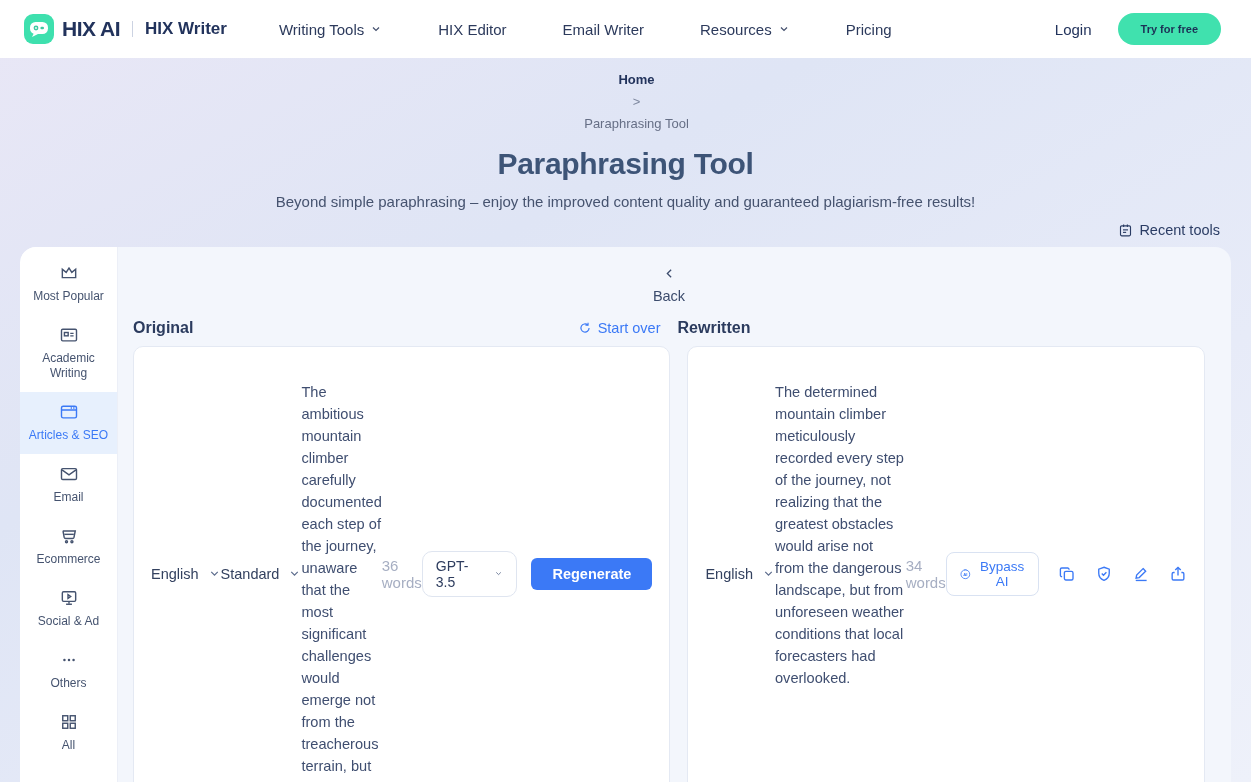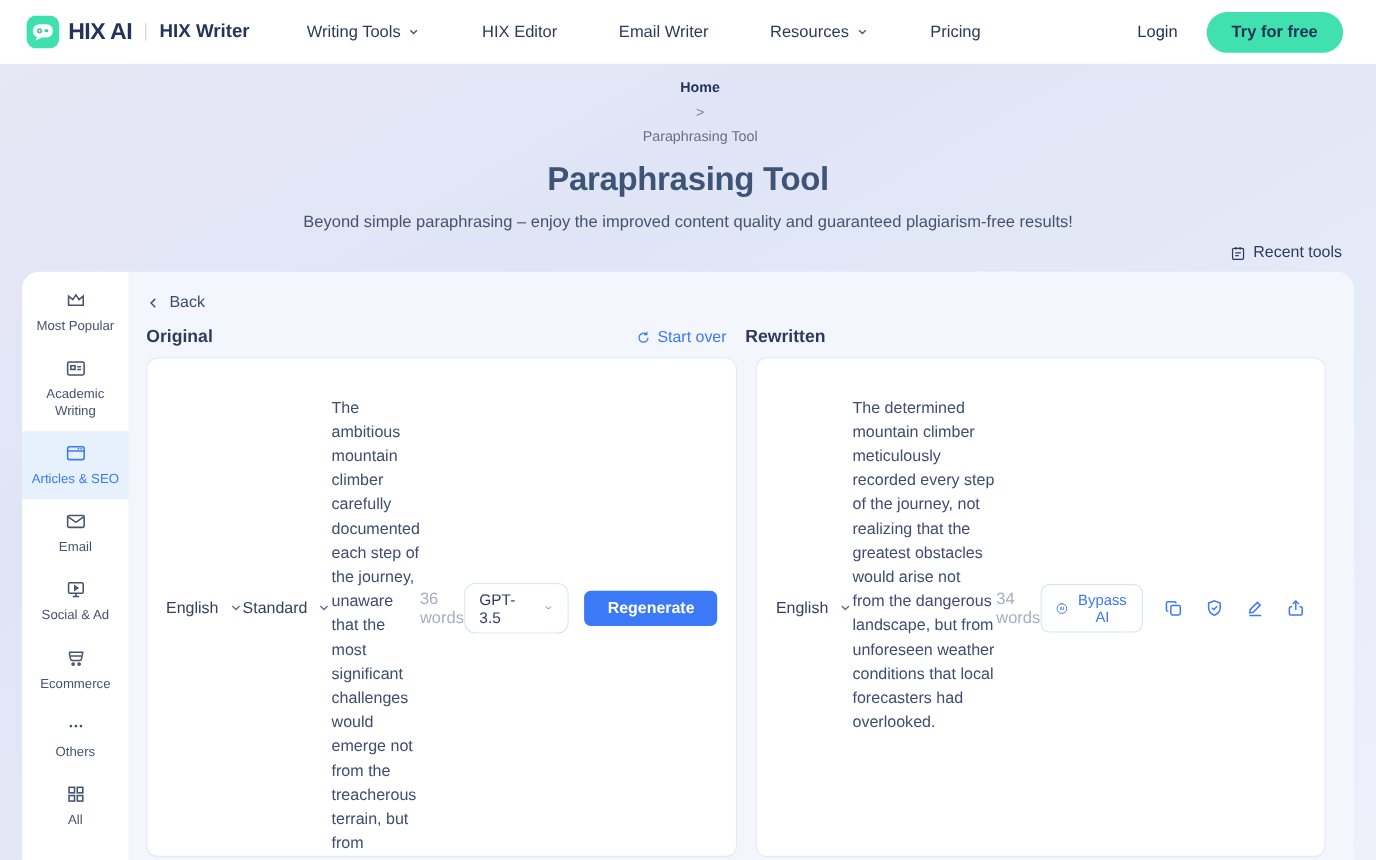--- a/index.html
+++ b/index.html
@@ -18,21 +18,21 @@
   .logo-box { width:30px; height:30px; display:block; }
   .brand-name { font-size:21px; font-weight:800; color:#22335c; letter-spacing:-0.5px; }
   .brand-divider { width:1px; height:16px; background:#ccd3e2; margin:0 12px; }
   .product-name { font-size:17px; font-weight:700; color:#22335c; }
   .nav { display:flex; align-items:center; gap:56px; margin-left:52px; }
   .nav-item { display:flex; align-items:center; gap:6px; font-size:15px; color:#2c3a5c; cursor:pointer; }
   .chev { width:12px; height:12px; stroke:#44506e; }
   .header-right { margin-left:auto; display:flex; align-items:center; gap:26px; }
   .login { font-size:15px; color:#22335c; cursor:pointer; }
   .cta-btn {
-    background:#40e1ae; color:#1c3156; font-size:15px; font-weight:700;
+    background:#40e1ae; color:#1c3156; font-size:11px; font-weight:700;
     border:none; border-radius:999px; padding:10px 23px; cursor:pointer;
   }
   
   .breadcrumb { padding:14px 0 0 22px; font-size:13px; display:flex; gap:7px; align-items:center;flex-direction:column; }
   .breadcrumb .home { font-weight:700; color:#22335c; cursor:pointer; }
   .breadcrumb .sep { color:#7d879e; }
   .breadcrumb .current { color:#666f86; }
   .page-title { text-align:center; font-size:30px; font-weight:800; color:#3d5477; margin-top:16px; letter-spacing:-0.3px; }
   .page-subtitle { text-align:center; font-size:15px; color:#46536f; margin-top:12px; }
   .recent-row { display:flex; justify-content:flex-end; padding-right:31px; margin-top:12px; }
@@ -49,21 +49,21 @@
   }
   .side-item {
     display:flex; flex-direction:column; align-items:center; text-align:center;
     padding:10px 4px 11px 4px; cursor:pointer; color:#45536f;
   }
   .side-item svg { width:20px; height:20px; stroke:#45536f; margin-bottom:6px; }
   .side-item .lbl { font-size:12px; line-height:15px; }
   .side-item.selected { background:#e7f0fd; color:#3b79f6; }
   .side-item.selected svg { stroke:#3b79f6; }
   .content { flex:1; padding:20px 26px 0 15px; display:flex; flex-direction:column; }
-  .back-row { display:flex; align-items:center; gap:8px; font-size:14.5px; color:#3c4c6d; cursor:pointer; }
+  .back-row { display:flex; align-items:center; gap:8px; font-size:14.5px; color:#3c4c6d; cursor:pointer;flex-direction:column; }
   .back-row svg { width:13px; height:13px; stroke:#3c4c6d; }
   .cols-head { display:grid; grid-template-columns:1fr 1fr; gap:17px; margin-top:15px; }
   .col-head-left { display:flex; justify-content:space-between; align-items:center; }
   .col-title { font-size:16px; font-weight:700; color:#2b3b5e; }
   .start-over { display:flex; align-items:center; gap:6px; font-size:14.5px; color:#3b79f6; cursor:pointer; }
   .start-over svg { width:14px; height:14px; stroke:#3b79f6; }
   .cards { display:grid; grid-template-columns:1fr 1fr; gap:17px; margin-top:9px; }
   .card {
     background:#ffffff; border:1px solid #e4e9f3; border-radius:10px;
     height:454px; padding:15px 17px 14px 17px; display:flex; flex-direction:row;
@@ -198,35 +198,35 @@
     </div>
     <div class="side-item">
       <svg viewBox="0 0 24 24" fill="none" stroke-width="1.7">
         <rect x="3" y="5.5" width="18" height="13" rx="1.5"></rect>
         <polyline points="3.6,7 12,13 20.4,7"></polyline>
       </svg>
       <span class="lbl">Email</span>
     </div>
     <div class="side-item">
       <svg viewBox="0 0 24 24" fill="none" stroke-width="1.7">
+        <path d="M4.5 6 H19.5 L18 13.5 a1.8 1.8 0 0 1 -1.8 1.4 H8 a1.8 1.8 0 0 1 -1.8 -1.4 L4.8 6"></path>
+        <line x1="6.4" y1="10" x2="17.8" y2="10"></line>
+        <circle cx="9" cy="18.8" r="1.2"></circle>
+          <circle cx="15.5" cy="18.8" r="1.2"></circle>
+      </svg>
+      <span class="lbl">Ecommerce</span>
+    </div>
+    <div class="side-item">
+      <svg viewBox="0 0 24 24" fill="none" stroke-width="1.7">
         <rect x="4" y="4.5" width="16" height="11.5" rx="1.5"></rect>
         <path d="M10.8 8 L14 10.2 L10.8 12.4 Z"></path>
         <line x1="12" y1="16" x2="12" y2="19"></line>
           <line x1="8.5" y1="19.5" x2="15.5" y2="19.5"></line>
       </svg>
       <span class="lbl">Social &amp; Ad</span>
-    </div>
-    <div class="side-item">
-      <svg viewBox="0 0 24 24" fill="none" stroke-width="1.7">
-        <path d="M4.5 6 H19.5 L18 13.5 a1.8 1.8 0 0 1 -1.8 1.4 H8 a1.8 1.8 0 0 1 -1.8 -1.4 L4.8 6"></path>
-        <line x1="6.4" y1="10" x2="17.8" y2="10"></line>
-        <circle cx="9" cy="18.8" r="1.2"></circle>
-          <circle cx="15.5" cy="18.8" r="1.2"></circle>
-      </svg>
-      <span class="lbl">Ecommerce</span>
     </div>
     <div class="side-item">
       <svg viewBox="0 0 24 24">
         <circle cx="6.5" cy="12" r="1.5" fill="#45536f" stroke="none"></circle>
         <circle cx="12" cy="12" r="1.5" fill="#45536f" stroke="none"></circle>
         <circle cx="17.5" cy="12" r="1.5" fill="#45536f" stroke="none"></circle>
       </svg>
       <span class="lbl">Others</span>
     </div>
     <div class="side-item">

